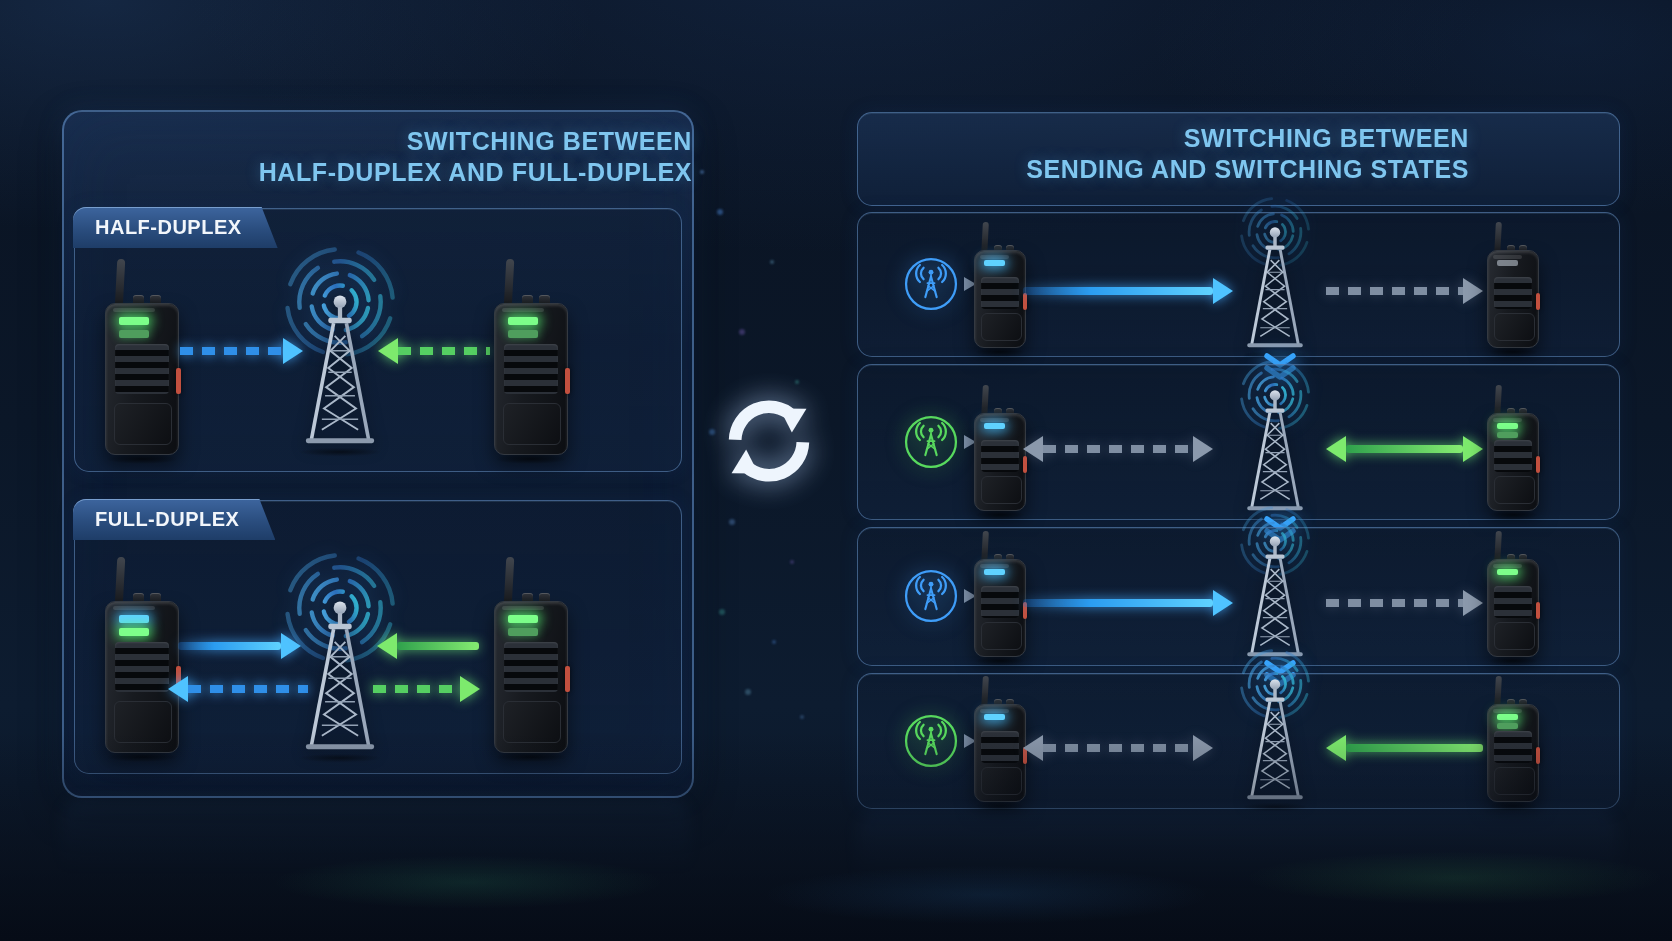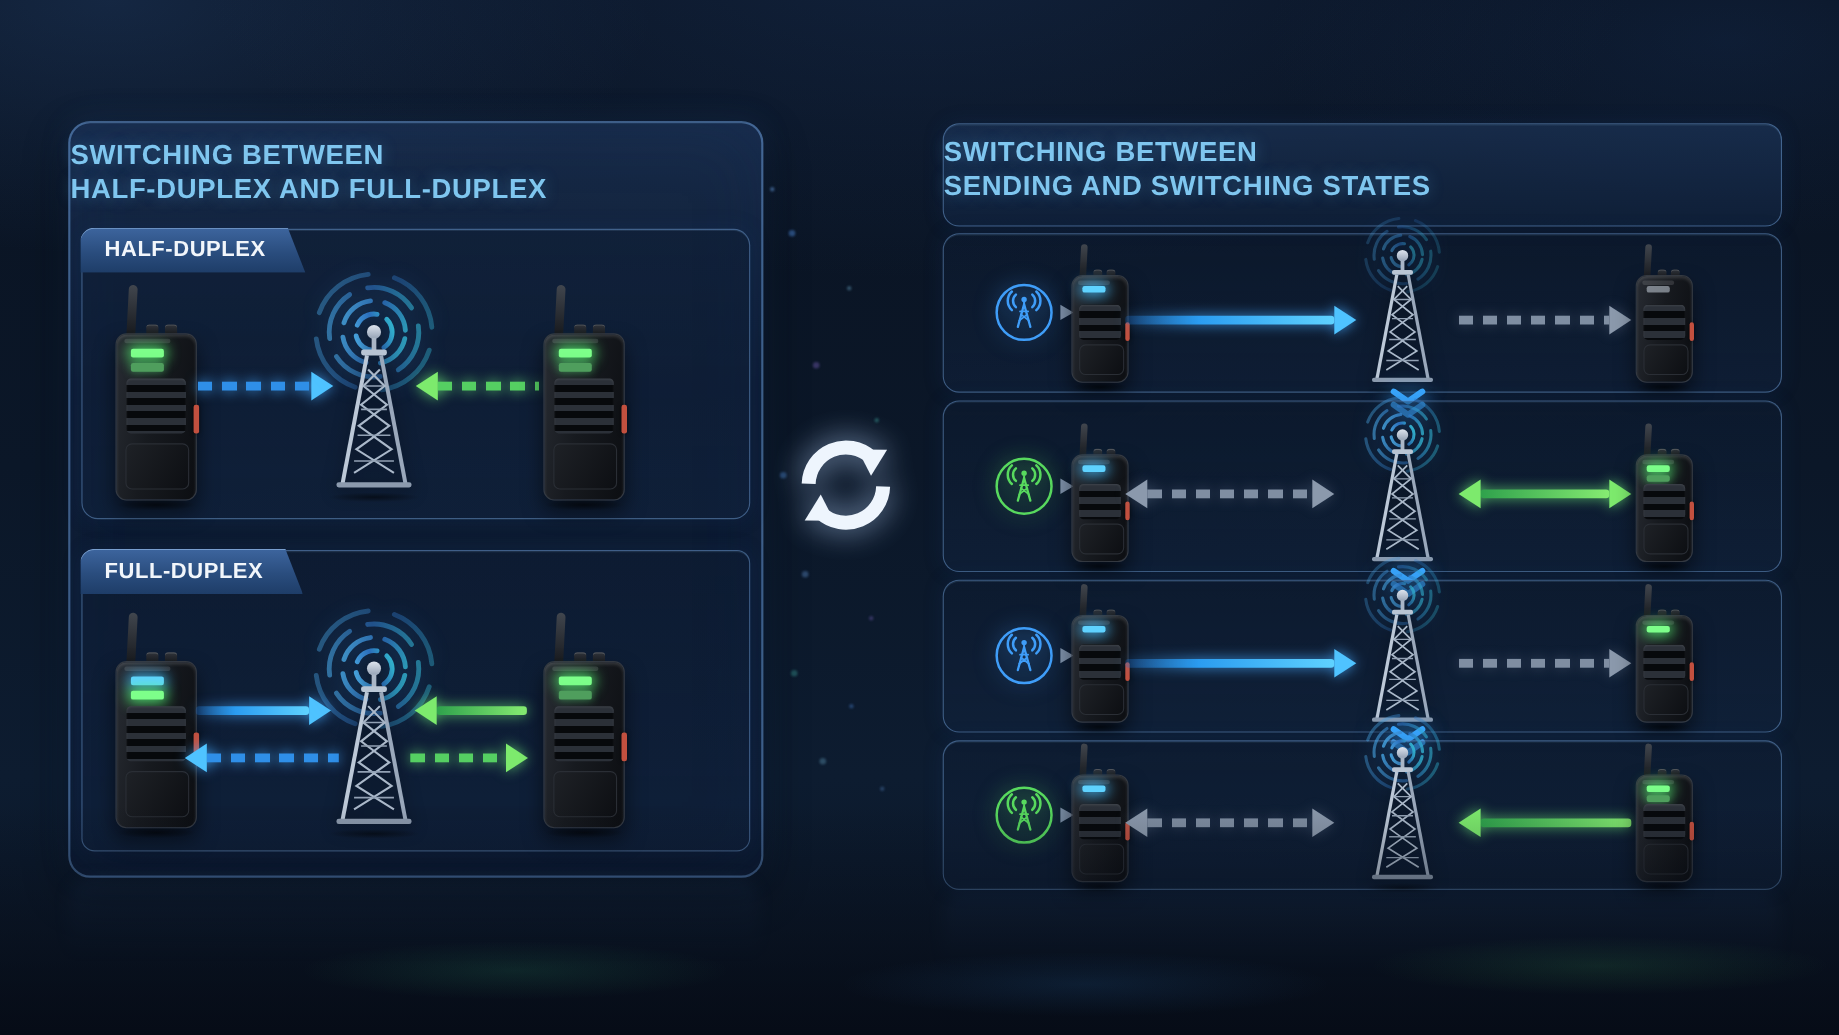--- a/index.html
+++ b/index.html
@@ -13,21 +13,21 @@
       linear-gradient(180deg,#0a1322 0%,#0b1728 45%,#0d1c30 75%,#0a1627 100%);
   }
   
   .panel{
     position:absolute;border-radius:20px;
     background:linear-gradient(180deg, rgba(34,60,100,.55), rgba(15,31,57,.60) 35%, rgba(12,26,50,.55));
     border:2px solid rgba(104,152,210,.55);
     box-shadow:0 14px 40px rgba(0,0,0,.45), 0 0 26px rgba(50,110,190,.18), inset 0 0 60px rgba(18,44,86,.25);
   }
   .p-title{
-    position:absolute;left:0;right:0;top:14px;text-align:left;
+    position:absolute;left:0;right:0;top:14px;text-align:right;
     color:#7fc6ef;font-weight:bold;font-size:25px;line-height:1.22;letter-spacing:.6px;
     text-shadow:0 0 14px rgba(90,180,245,.35);
   }
   .sub,.rrow,.rhead{
     position:absolute;border-radius:15px;
     background:linear-gradient(180deg, rgba(14,29,52,.45), rgba(18,36,64,.52));
     border:1.5px solid rgba(118,166,222,.48);
     box-shadow:0 0 18px rgba(20,60,120,.18), inset 0 1px 0 rgba(150,195,240,.12);
   }
   .tab{
@@ -227,21 +227,21 @@
         <div class="bod">
           <i class="led led-green"></i>
           <i class="led led2 led-green-dim"></i>
           <div class="grille"></div>
           <i class="sbtn"></i>
           <div class="lower"></div>
         </div>
       </div>
     </div>
 
-    <div class="sub" style="left:10px;top:388px;width:606px;height:272px;border-radius:12px;">
+    <div class="sub" style="left:10px;top:388px;width:606px;height:272px;">
       <div class="tab">
         <span>FULL-DUPLEX</span>
       </div>
       <div class="radio r-lg" style="left:30px;bottom:20px;">
         <i class="ant"></i>
         <i class="knob k1"></i>
           <i class="knob k2"></i>
         <div class="bod">
           <i class="led led-blue"></i>
           <i class="led led2 led-green"></i>

